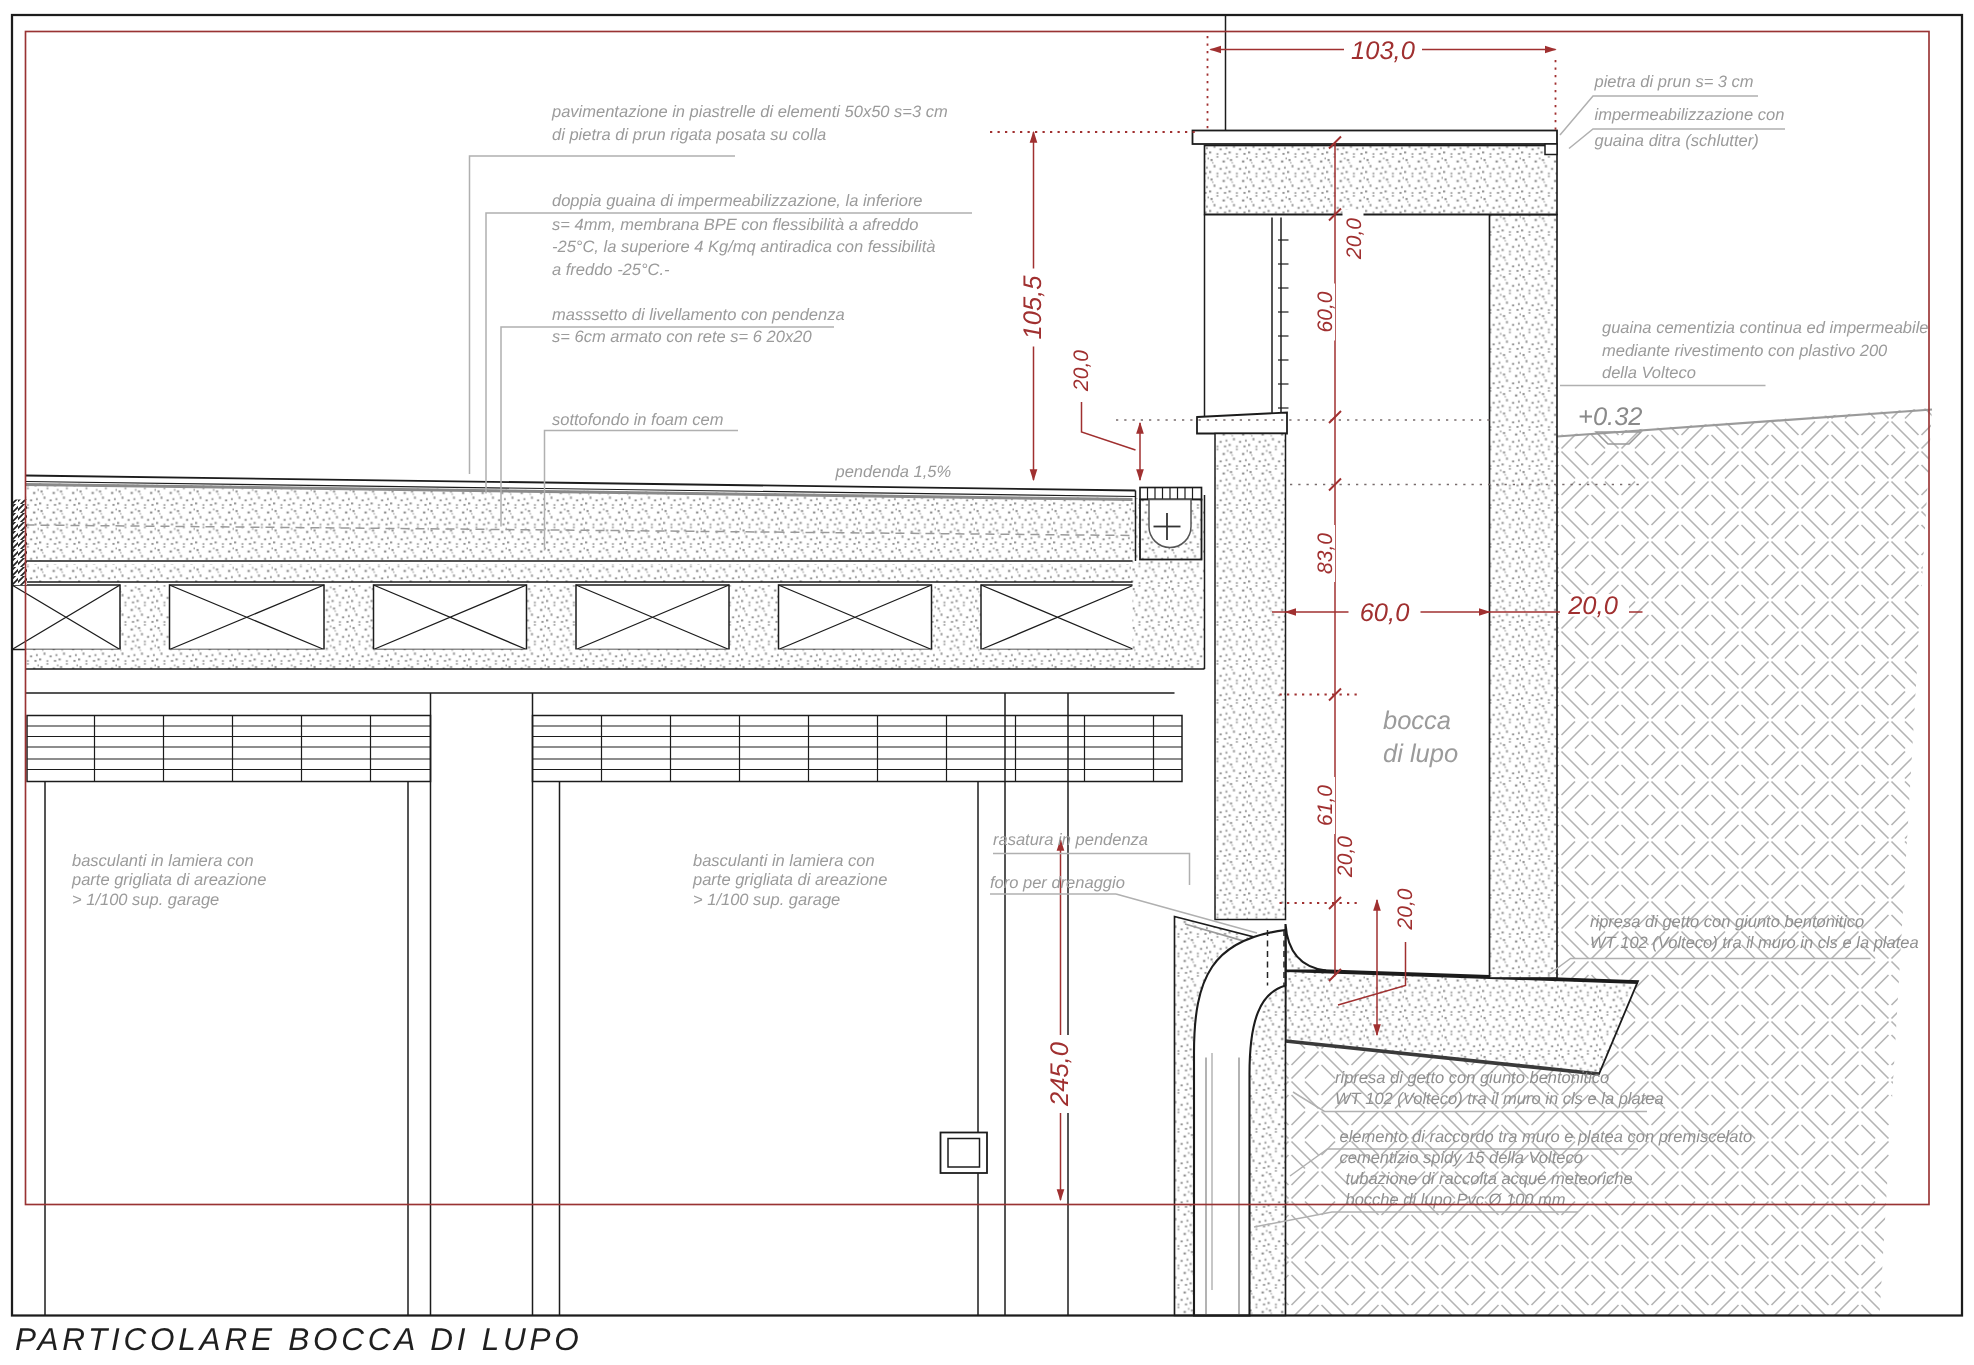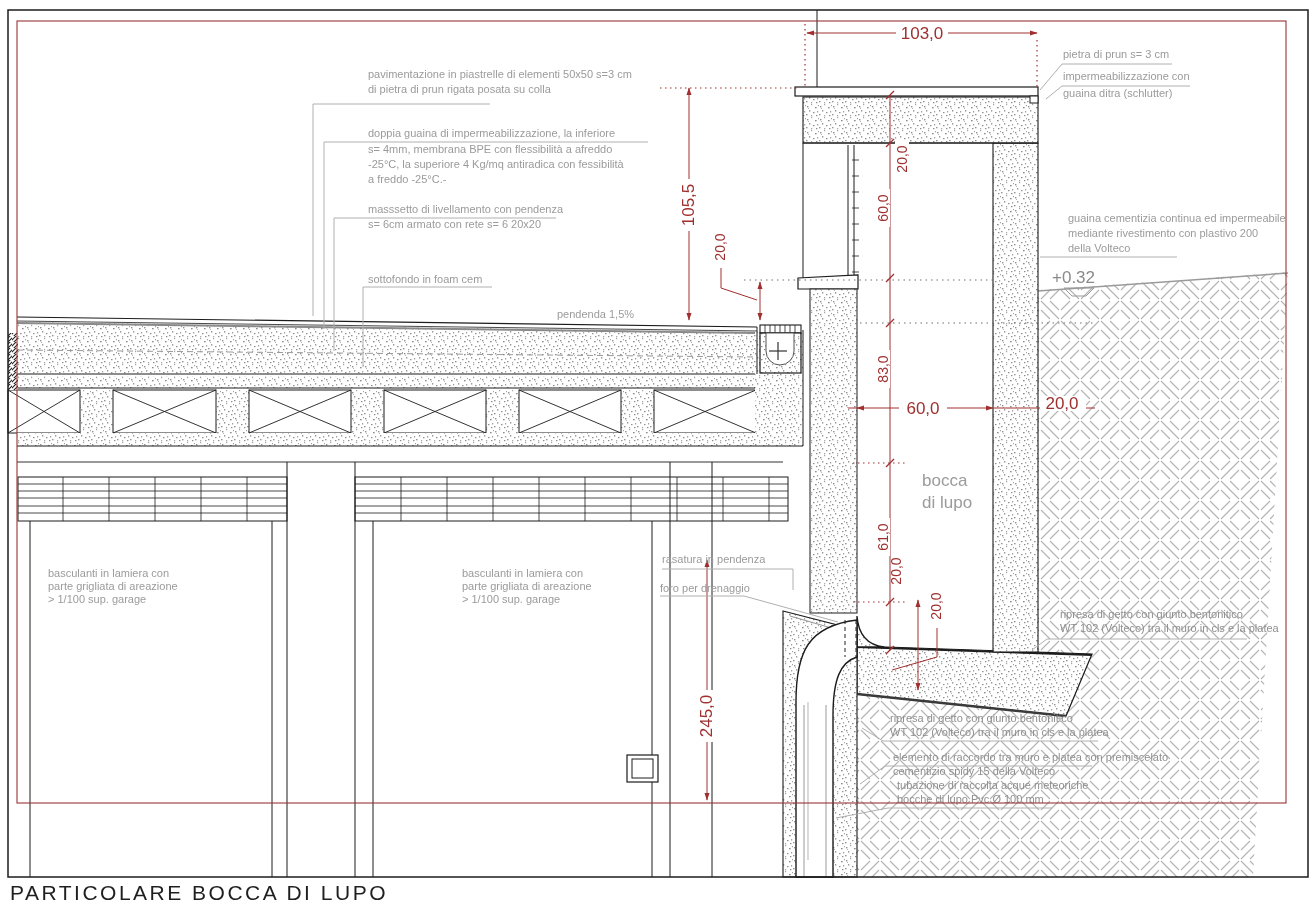--- a/index.html
+++ b/index.html
@@ -1,16 +1,16 @@
 <!DOCTYPE html>
 <html><head>
 <meta charset="utf-8">
 <style>
   html,body{margin:0;padding:0;background:#fff;}
-  .page{width:1316px;height:910px;position:relative;background:#fff;overflow:hidden;}
+  .page{width:1316px;height:910px;position:relative;background:#fff;overflow:hidden;font-style:italic;}
   svg{display:block;}
   text{font-family:"Liberation Sans",sans-serif;}
   .ann{font-size:11px;fill:#9b9b9b;}
   .annD{font-size:11px;fill:#8f8f8f;}
   .big{font-size:17px;fill:#9b9b9b;}
   .quota{font-size:17px;fill:#8a8a8a;}
   .dim{fill:#a03030;}
   .t17{font-size:17px;}
   .t15{font-size:14px;}
   .title{font-size:21px;fill:#1f1f1f;letter-spacing:2.5px;}

